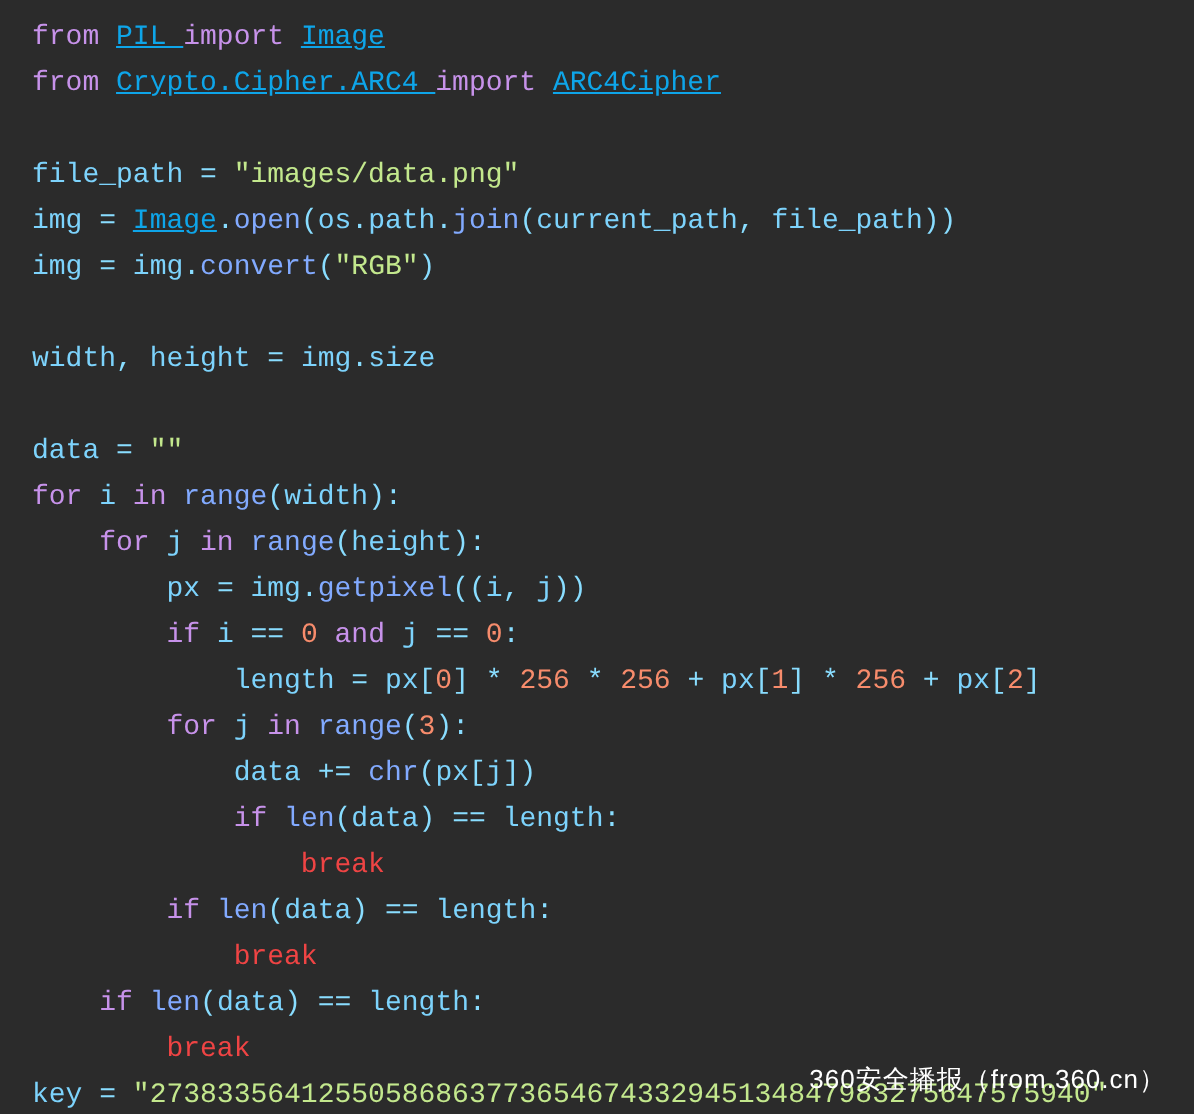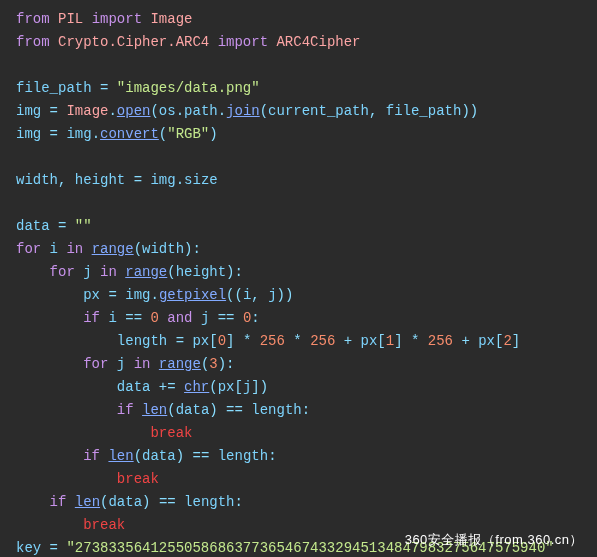--- a/index.html
+++ b/index.html
@@ -13,25 +13,25 @@
     line-height: 23px;
     overflow: hidden;
   }
   .code-block {
     padding: 8px 0 0 16px;
     color: #d0d0d0;
     white-space: pre;
   }
   .kw  { color: #c792ea; text-align: center; }  
   .ctl { color: #ef4444; }  
-  .mod { color: #fca5a5; }  
+  .mod { color: #0ea5e9; text-decoration: underline; }  
   .str { color: #c3e88d; }  
   .num { color: #f78c6c; }  
   .var { color: #7dd3fc; }  
-  .fn  { color: #82aaff; text-decoration: underline; }  
+  .fn  { color: #82aaff; }  
   .op  { color: #89ddff; }  
   .watermark {
     position: absolute;
     bottom: 6px;
     right: 14px;
     color: #ffffff;
     font-family: "Helvetica Neue", Arial, sans-serif;
     font-size: 13px;
     letter-spacing: 0.5px;
   }

